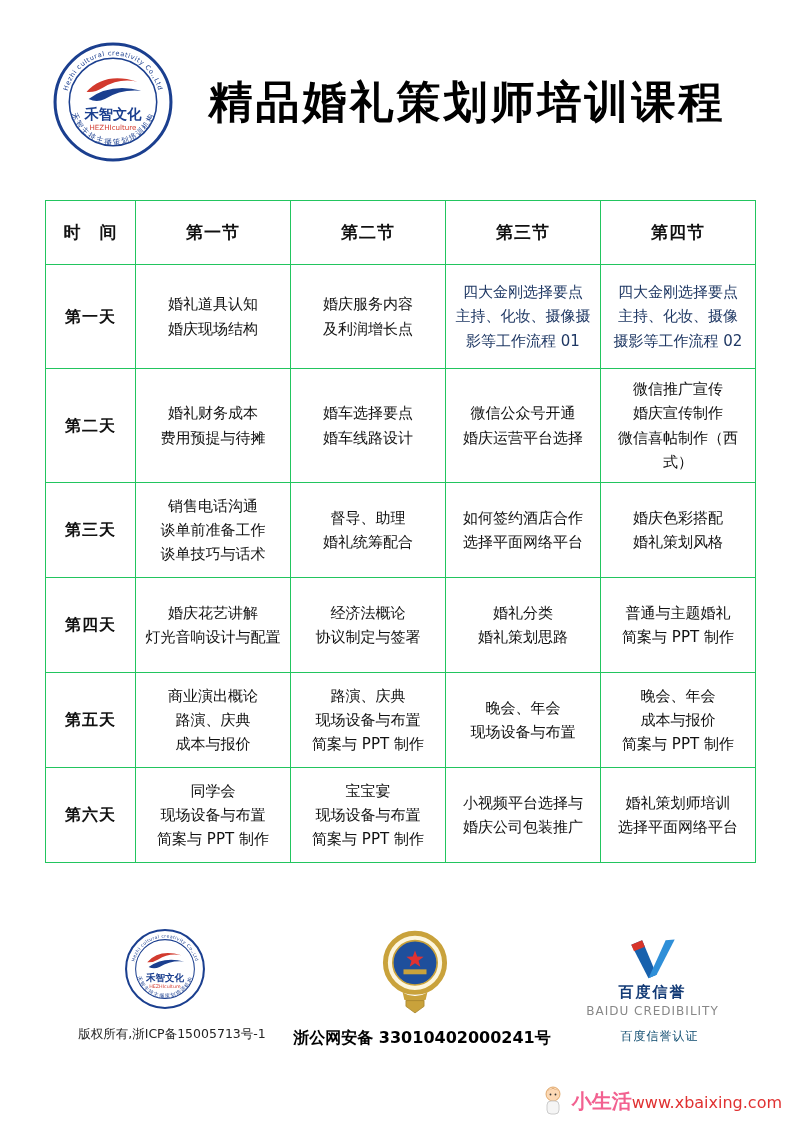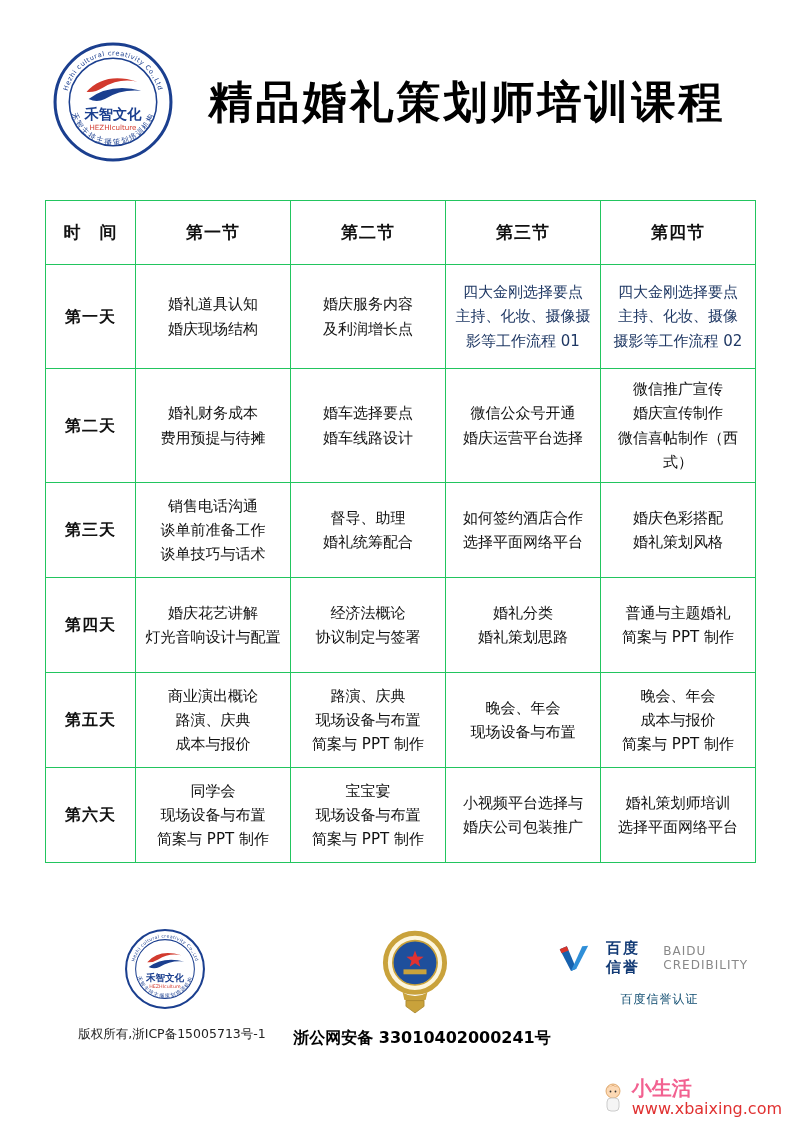--- a/index.html
+++ b/index.html
@@ -24,27 +24,27 @@
 
   
   .f-item { position:absolute; display:flex; flex-direction:column; align-items:center; }
   .f-copyright { top:928px; left:55px; width:220px; gap:16px; }
   .f-police { top:928px; left:290px; width:250px; gap:14px; }
   .f-baidu { top:934px; left:555px; width:195px; gap:10px; }
   .f-caption { font-size:12.5px; color:#222; white-space:nowrap;margin-left:14px; }
   .f-police .f-caption { font-size:16px; font-weight:bold; color:#000; }
   .f-baidu .f-caption { font-size:12px; color:#0c4a6e; letter-spacing:1px; }
   .logo-small { width:82px; height:82px; }
-  .baidu-block { display:flex; flex-direction:row; align-items:center; gap:13px; }
+  .baidu-block { display:flex; flex-direction:column; align-items:center; gap:2px; }
   .baidu-line1 { font-size:15px; font-weight:bold; color:#123a75; letter-spacing:2px; }
   .baidu-line2 { font-size:12px; color:#888; letter-spacing:1px; }
 
   
   .watermark { position:absolute; right:18px; bottom:10px; display:flex; align-items:center; gap:6px; }
-  .wm-text { display:flex; flex-direction:column; align-items:flex-start; }
+  .wm-text { display:flex; flex-direction:row; align-items:flex-end; }
   .wm-title { font-size:20px; font-weight:bold; color:var(--watermark-pink,#f26190); line-height:1.1; }
   .wm-url { font-size:16px; color:var(--watermark-red,#e03131); }
 </style>
 </head>
 <body>
 
 <div class="page">
 
   <div class="top">
     <div class="logo-wrap">

